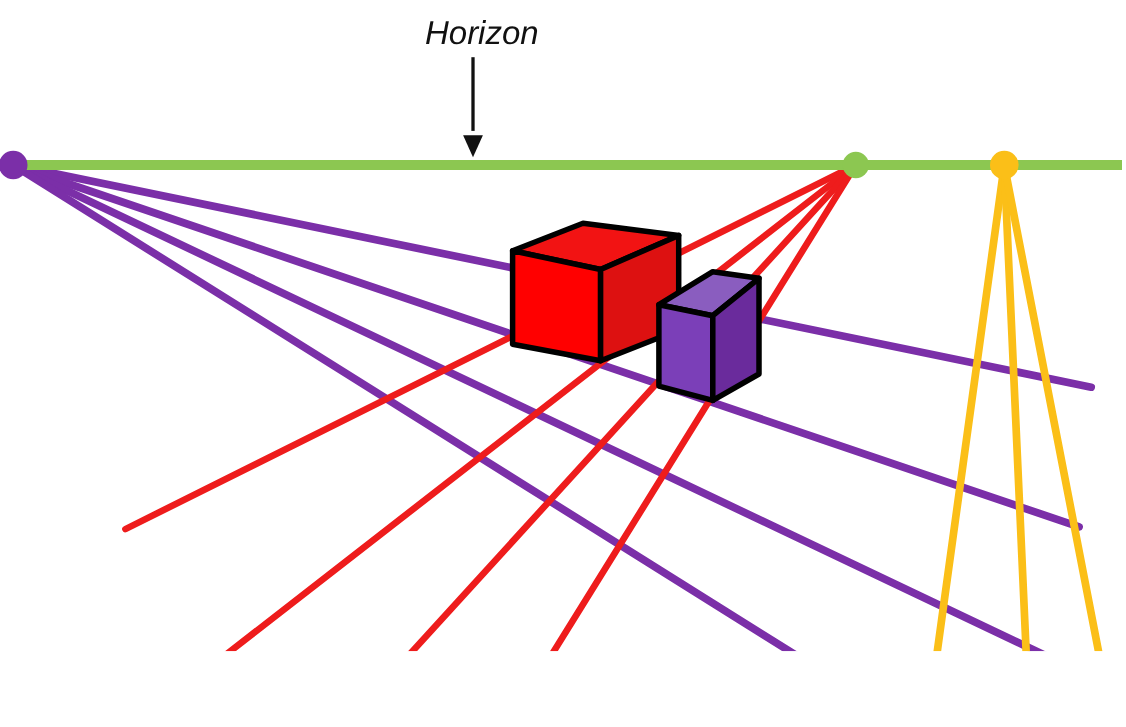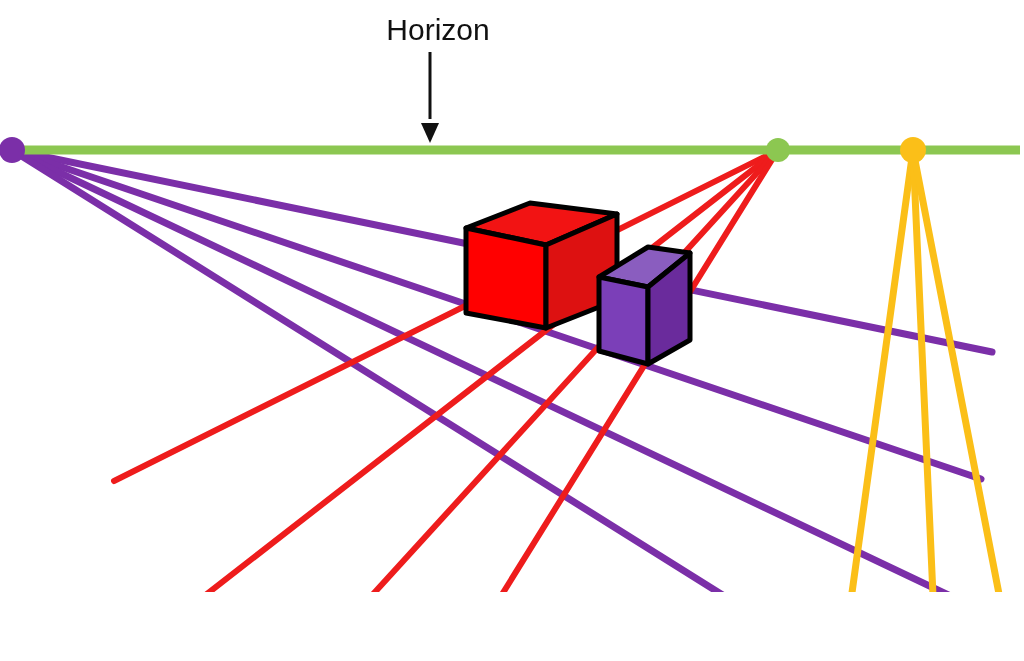--- a/index.html
+++ b/index.html
@@ -9,20 +9,21 @@
   }
   body {
     font-family: "Liberation Sans", sans-serif;
   }
   #canvas-wrap {
     position: relative;
     width: 1024px;
     height: 592px;
     background: #ffffff;
     overflow: hidden;
+    font-style: italic;
   }
   svg#scene {
     display: block;
     width: 1024px;
     height: 661px;
   }
   .label-horizon {
     font-family: "Liberation Sans", sans-serif;
     font-size: 30px;
     fill: #111111;

